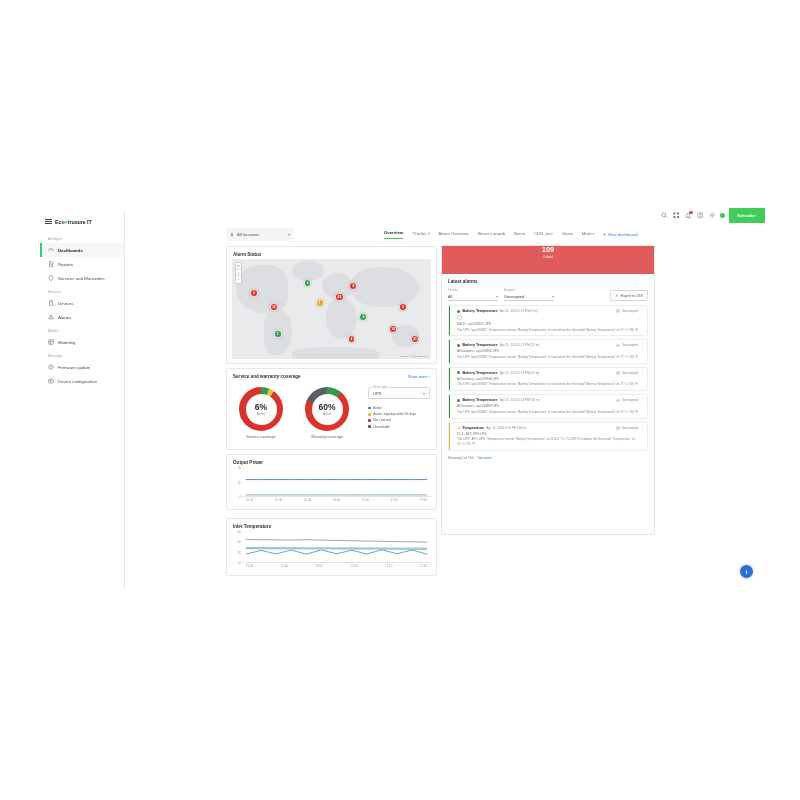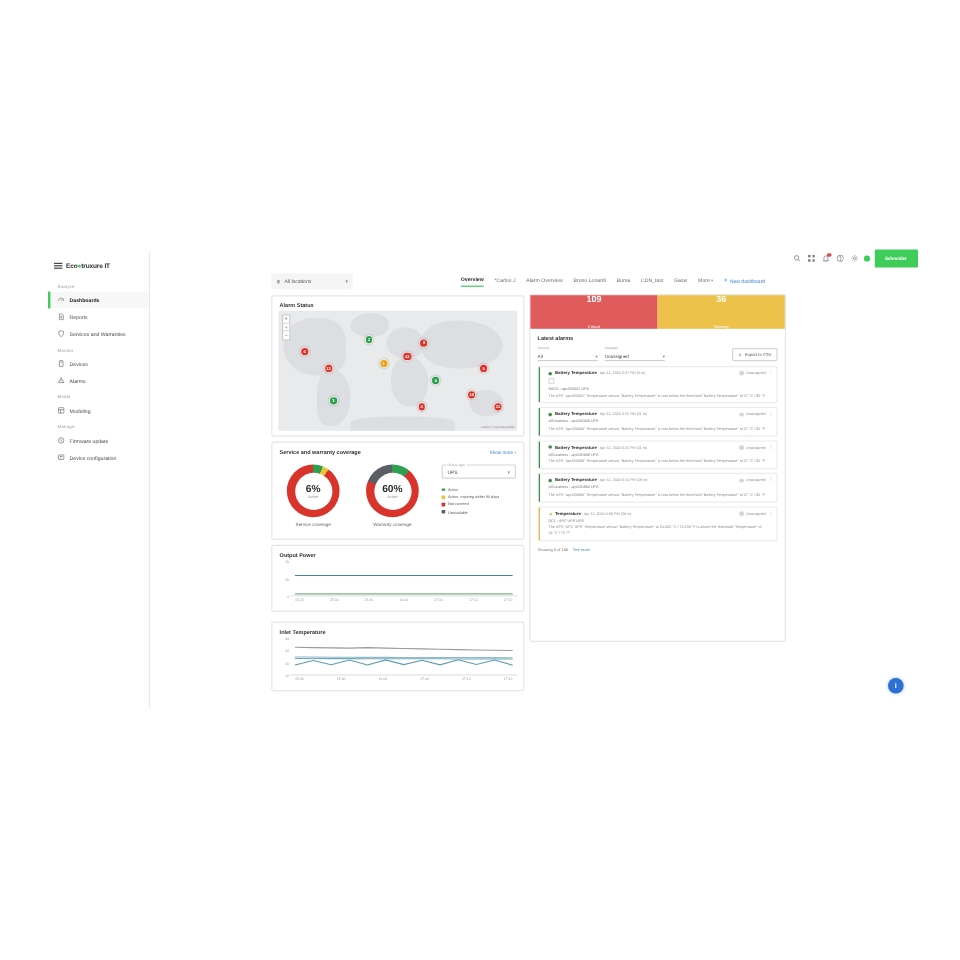--- a/index.html
+++ b/index.html
@@ -125,21 +125,21 @@
   .ax-y { position:absolute; left:0; top:0; bottom:9px; width:9px; }
   .ax-y span { position:absolute; right:1px; font-size:2.9px; color:#9a9a9a; transform:translateY(-50%); }
   .plot { position:absolute; left:9px; right:0; top:0; bottom:9px; border-bottom:0.6px solid #e2e2e2; }
   .plot svg { width:100%; height:100%; display:block; }
   .ax-x { position:absolute; left:9px; right:0; bottom:0; height:9px; }
   .ax-x span { position:absolute; font-size:2.9px; color:#9a9a9a; transform:translateX(-50%); top:1px; }
 
   
   .p-alarms { left:441px; top:245px; width:214px; height:290px; }
   .counters { display:flex; height:28px; }
-  .ctr { flex:1; display:flex; flex-direction:column; align-items:center; justify-content:space-between; color:#fff; }
+  .ctr { flex:1; display:flex; flex-direction:column; align-items:center; justify-content:flex-start; color:#fff; }
   .ctr-num { font-size:7.5px; font-weight:bold; line-height:1; }
   .ctr-lab { font-size:3.3px; margin-top:1.5px; }
 
   .la-title { font-size:4.6px; color:#333; font-weight:bold; padding:5px 0 0 6px; }
   .la-filters { display:flex; align-items:flex-end; gap:6px; padding:6px 6px 0 6px; }
   .f-sel { width:50px; height:11px; border-bottom:0.7px solid #cfcfcf; position:relative;
            display:flex; align-items:center; cursor:pointer; }
   .f-lab { position:absolute; top:-1px; left:0; font-size:2.7px; color:#a0a0a0; }
   .f-val { font-size:3.8px; color:#444; margin-top:4px; }
   .f-caret { margin-left:auto; font-size:3.6px; color:#888; margin-top:4px; }
@@ -500,24 +500,20 @@
         </div>
     </div>
   </div>
 
   <div class="panel p-alarms">
     <div class="counters" id="counters">
         <div class="ctr" style="background: rgb(224, 92, 92);">
           <div class="ctr-num">109</div>
           <div class="ctr-lab">Critical</div>
         </div>
-        <div class="ctr" style="background: rgb(237, 194, 74);">
-          <div class="ctr-num">36</div>
-          <div class="ctr-lab">Warning</div>
-        </div>
       </div>
     <div class="la-title">Latest alarms</div>
     <div class="la-filters">
       <div class="f-sel">
         <span class="f-lab">Severity</span>
         <span class="f-val">All</span>
         <span class="f-caret">▾</span>
       </div>
       <div class="f-sel">
         <span class="f-lab">Assignee</span>

